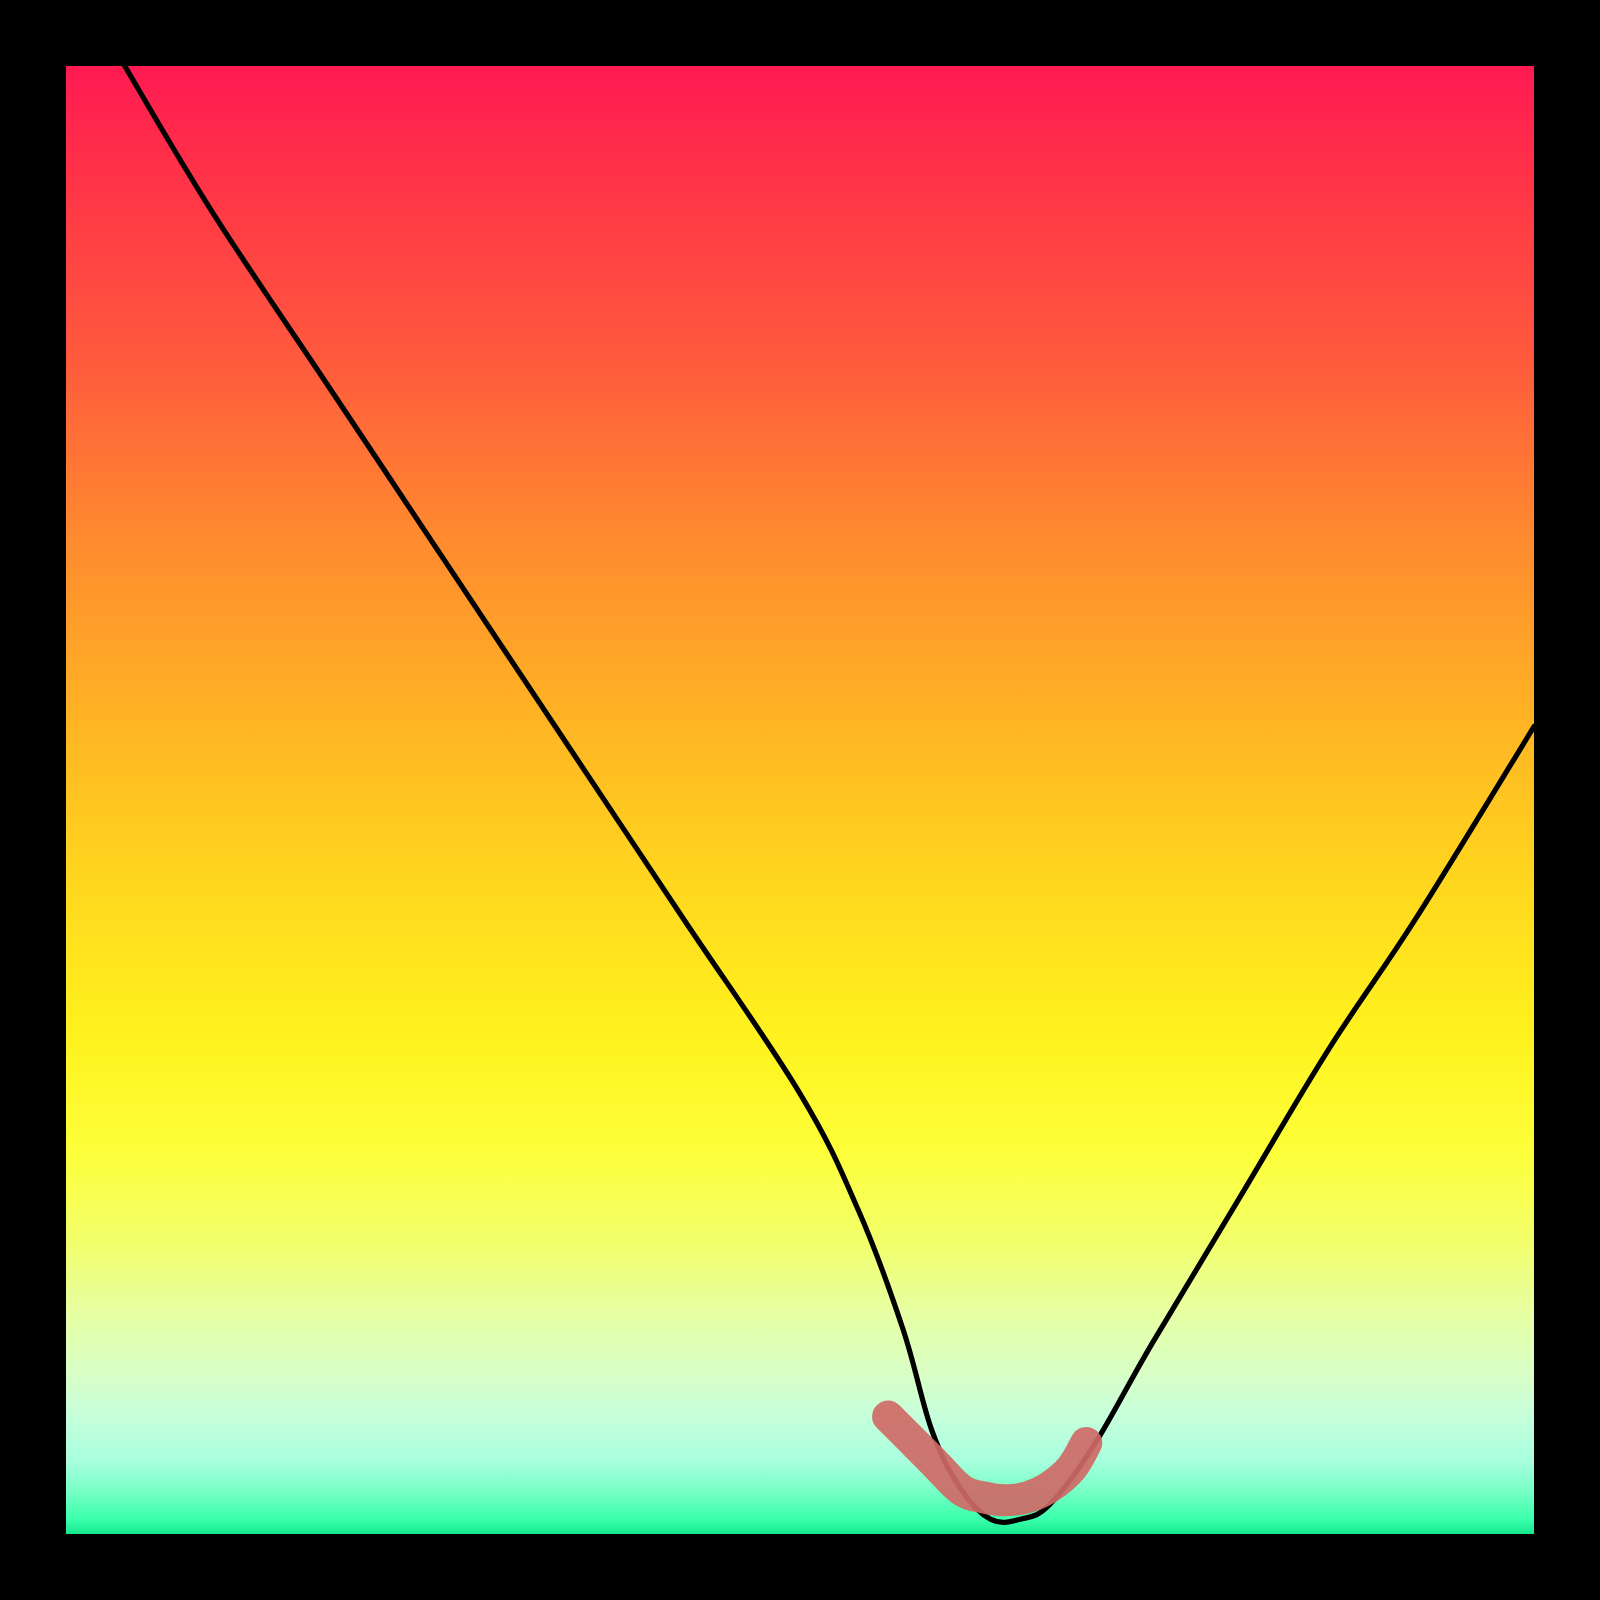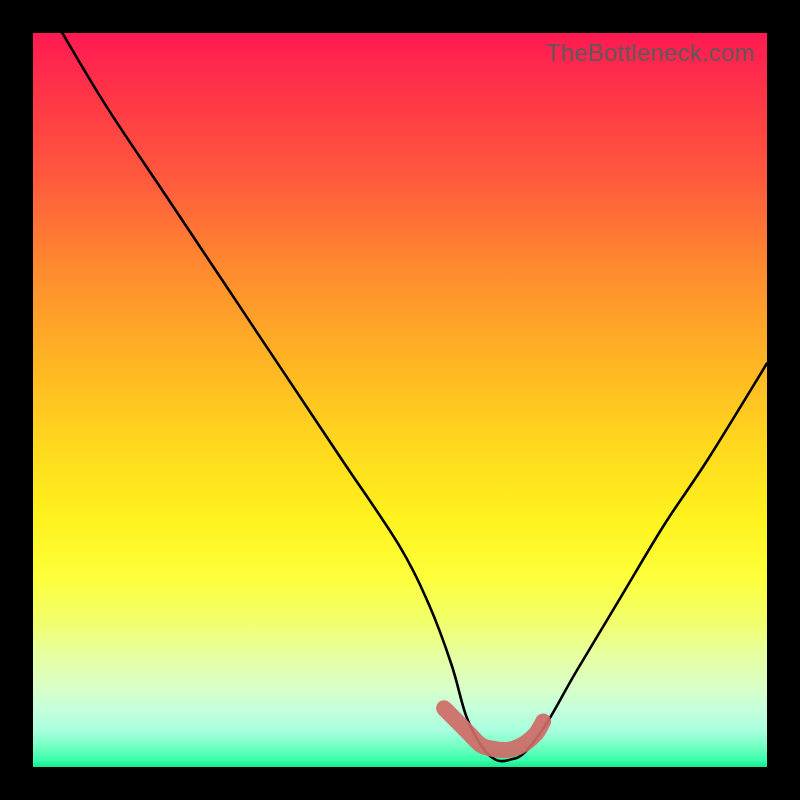--- a/index.html
+++ b/index.html
@@ -62,19 +62,18 @@
     top: 0;
     width: 734px;
     height: 734px;
   }
 </style>
 </head>
 <body>
 
 <div class="frame">
   <div class="plot">
-    <div class="watermark">TheBottleneck.com</div>
     <svg class="curves" viewBox="0 0 734 734" preserveAspectRatio="none">
       <path id="main-curve" fill="none" stroke="#000000" stroke-width="2.6" stroke-linecap="round" stroke-linejoin="round" d="M 29.36 0.00 C 37.29 13.21, 54.90 44.33, 73.40 73.40 C 91.90 102.47, 110.98 129.77, 132.12 161.48 C 153.26 193.19, 169.70 217.85, 190.84 249.56 C 211.98 281.27, 228.42 305.93, 249.56 337.64 C 270.70 369.35, 287.14 394.01, 308.28 425.72 C 329.42 457.43, 351.15 487.38, 367.00 513.80 C 382.85 540.22, 387.11 551.38, 396.36 572.52 C 405.61 593.66, 411.77 611.42, 418.38 631.24 C 424.99 651.06, 427.78 668.09, 433.06 682.62 C 438.34 697.15, 442.46 704.05, 447.74 711.98 C 453.02 719.91, 457.14 724.02, 462.42 726.66 C 467.70 729.30, 471.82 727.98, 477.10 726.66 C 482.38 725.34, 485.17 725.93, 491.78 719.32 C 498.39 712.71, 504.55 704.49, 513.80 689.96 C 523.05 675.43, 529.95 661.04, 543.16 638.58 C 556.37 616.12, 571.35 591.60, 587.20 565.18 C 603.05 538.76, 615.39 516.88, 631.24 491.78 C 647.09 466.68, 656.78 454.79, 675.28 425.72 C 693.78 396.65, 723.43 347.48, 734.00 330.30"></path>
       <path id="highlight-curve" fill="none" stroke="#cf6a66" stroke-width="16" stroke-linecap="round" stroke-linejoin="round" opacity="0.92" d="M 411.04 675.28 C 415.00 679.24, 426.45 690.69, 433.06 697.30 C 439.67 703.91, 443.12 708.68, 447.74 711.98 C 452.36 715.28, 454.79 714.73, 458.75 715.65 C 462.71 716.57, 465.80 717.12, 469.76 717.12 C 473.72 717.12, 476.81 716.84, 480.77 715.65 C 484.73 714.46, 487.82 713.15, 491.78 710.51 C 495.74 707.87, 499.49 704.93, 502.79 700.97 C 506.09 697.01, 508.81 690.74, 510.13 688.49"></path>
     </svg>
   </div>
 </div>
 
 </body></html>

